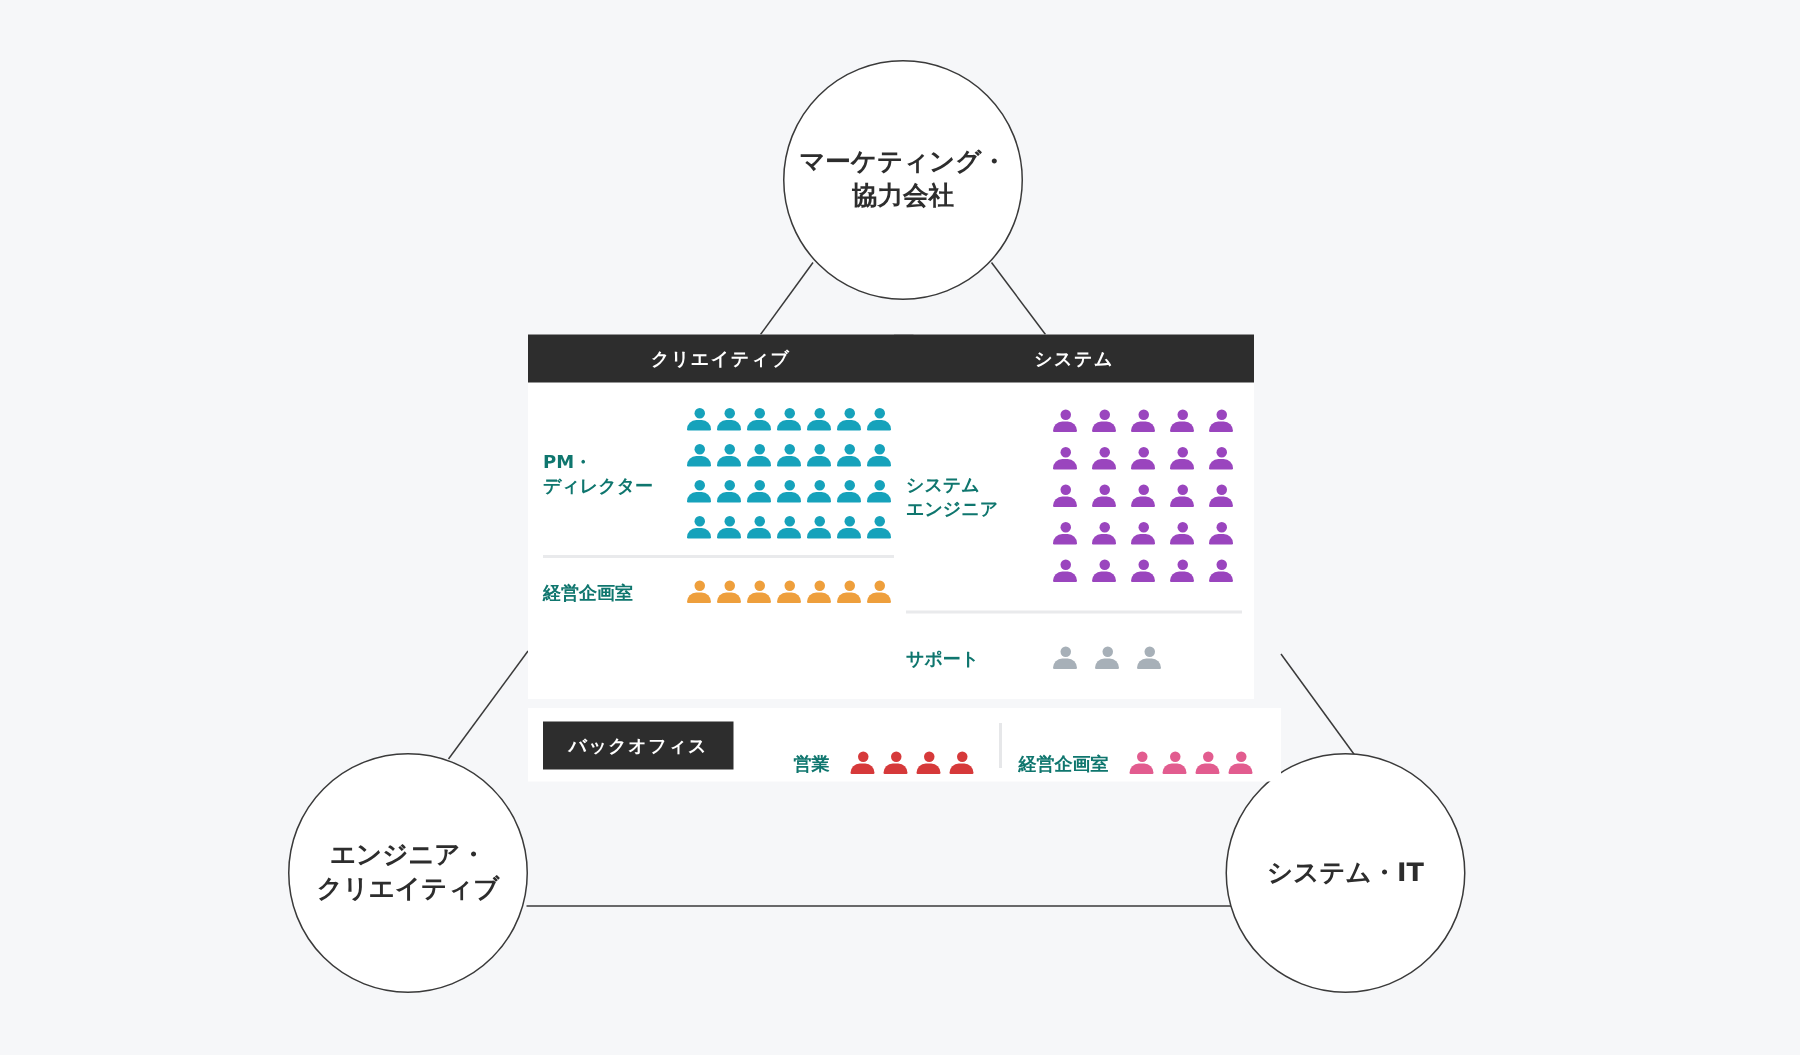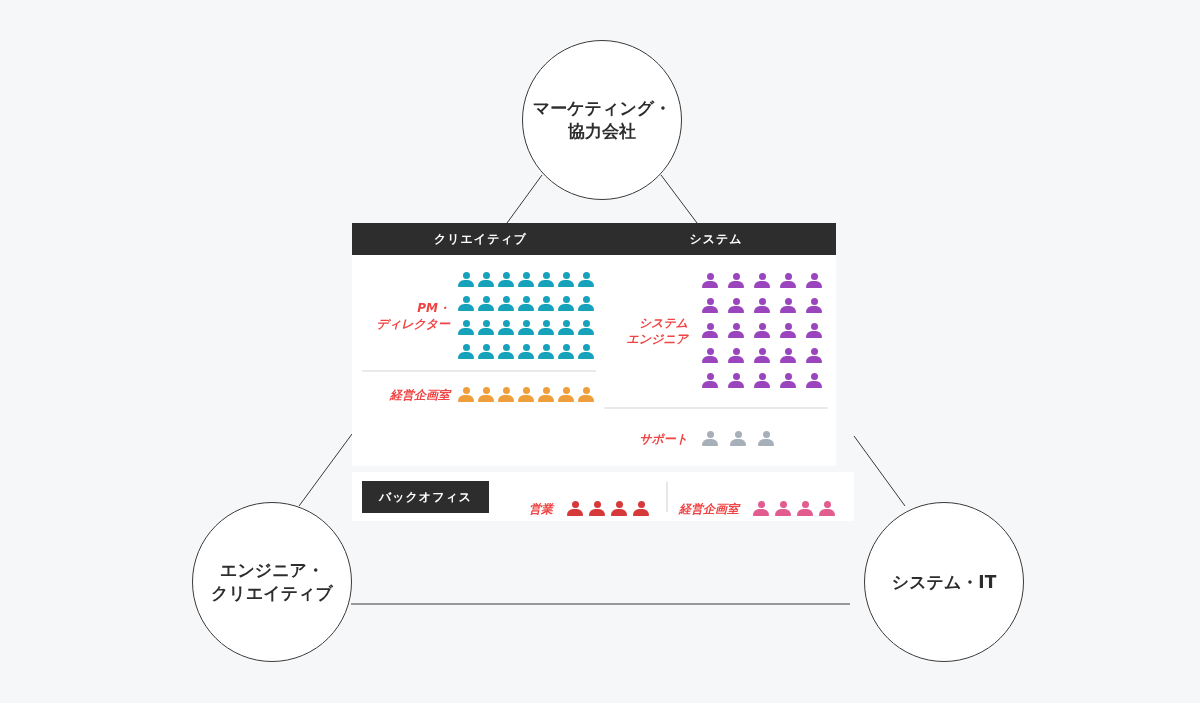--- a/index.html
+++ b/index.html
@@ -7,21 +7,21 @@
          font-family:"DejaVu Sans", "Liberation Sans", sans-serif; color:#2b2b2b; }
   .lines { position:absolute; left:0; top:0; width:1200px; height:703px; }
   .circle { position:absolute; width:158px; height:158px; border:1px solid #3a3a3a; border-radius:50%;
             background:#fff; display:flex; align-items:center; justify-content:center; text-align:center;
             font-weight:bold; font-size:17px; line-height:23px; color:#2d2d2d; white-space:pre-line; }
   .panel { position:absolute; background:#fff; }
   .panel-head { height:32px; background:#2d2d2d; color:#fff; font-size:12px; font-weight:bold;
                 display:flex; align-items:center; justify-content:center; letter-spacing:1px; }
   .row { position:absolute; left:10px; right:10px; display:flex; align-items:center; }
   .row.sep { border-top:2px solid #e9eaec; }
-  .row-label { font-size:12px; font-weight:bold; text-align:right; white-space:pre-line; line-height:16px; color:#ef4444;font-style:italic; }
+  .row-label { font-size:12px; font-weight:bold; text-align:left; white-space:pre-line; line-height:16px; color:#0f766e; }
   .icons { display:grid; }
   .person { width:16px; height:16px; position:relative; }
   .person .head { position:absolute; left:4.5px; top:0; width:7px; height:7px; border-radius:50%; background:currentColor; }
   .person .body { position:absolute; left:0; top:8px; width:16px; height:7px; border-radius:8px 8px 1px 1px; background:currentColor; }
   .strip { position:absolute; left:352px; top:472px; width:502px; height:49px; background:#fff; }
   .strip-label { position:absolute; left:10px; top:9px; width:127px; height:32px; background:#2d2d2d; color:#fff;
                  font-size:12px; font-weight:bold; display:flex; align-items:center; justify-content:center; letter-spacing:1px; }
   .strip-group { position:absolute; top:12px; height:49px; display:flex; align-items:center; }
   .strip-group .row-label { margin-right:14px; }
   .strip-icons { display:flex; gap:6px; }
@@ -35,21 +35,21 @@
   <line x1="661" y1="175" x2="697" y2="223" stroke="#3a3a3a" stroke-width="1"></line>
   <line x1="352" y1="434" x2="299" y2="506" stroke="#3a3a3a" stroke-width="1"></line>
   <line x1="854" y1="436" x2="905" y2="506" stroke="#3a3a3a" stroke-width="1"></line>
   <line x1="351" y1="604" x2="850" y2="604" stroke="#3a3a3a" stroke-width="1"></line>
 </svg>
 
 <div class="circle" style="left:522px;top:40px;">マーケティング・
 協力会社</div>
 <div class="circle" style="left:192px;top:502px;">エンジニア・
 クリエイティブ</div>
-<div class="circle" style="left:864px;top:502px;text-align:right;">システム・IT</div>
+<div class="circle" style="left:817px;top:502px;text-align:right;">システム・IT</div>
 
 <div class="panel" style="left:352px;top:223px;width:257px;height:243px;">
   <div class="panel-head">クリエイティブ</div>
   <div class="row" style="top:40px;height:106px;">
     <div class="row-label" style="width:88px;">PM・
 ディレクター</div>
     <div class="icons" style="grid-template-columns:repeat(7,16px);column-gap:4px;row-gap:8px;margin-left:8px;">
         <span class="person" style="color: rgb(22, 162, 187);">
           <span class="head"></span>
           <span class="body"></span>

